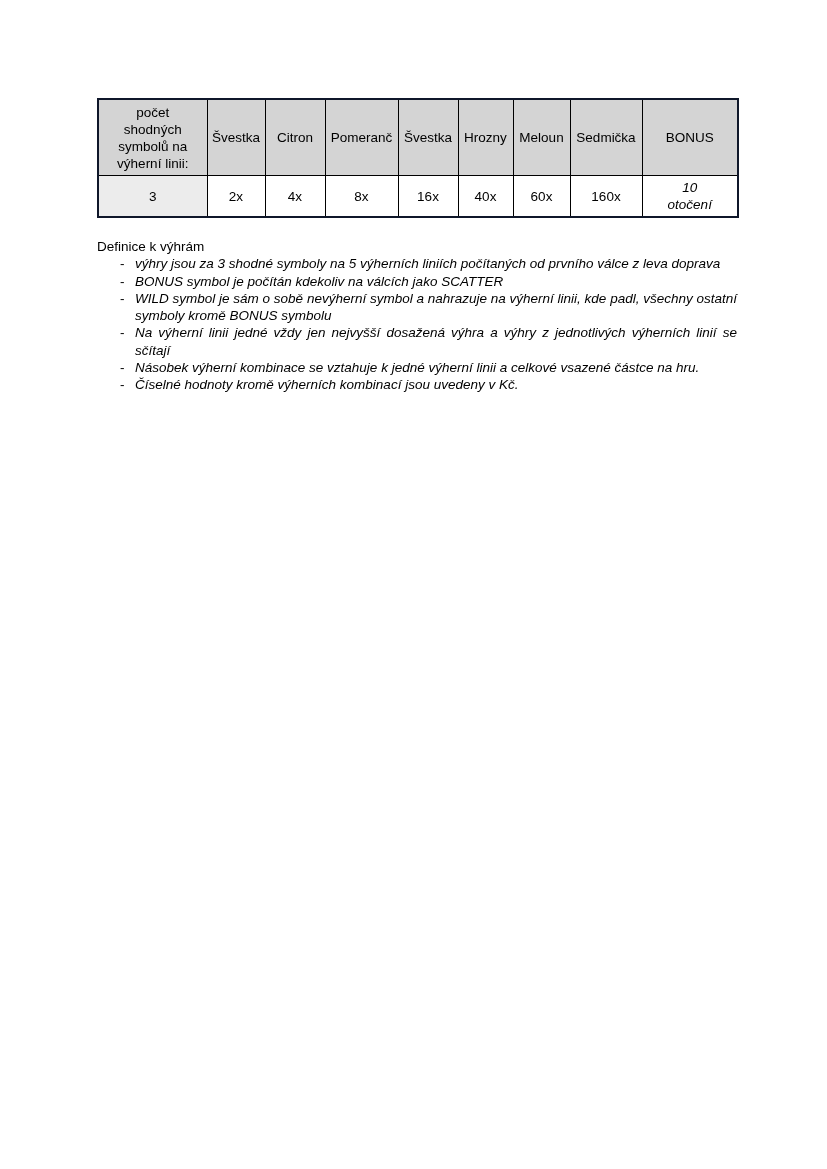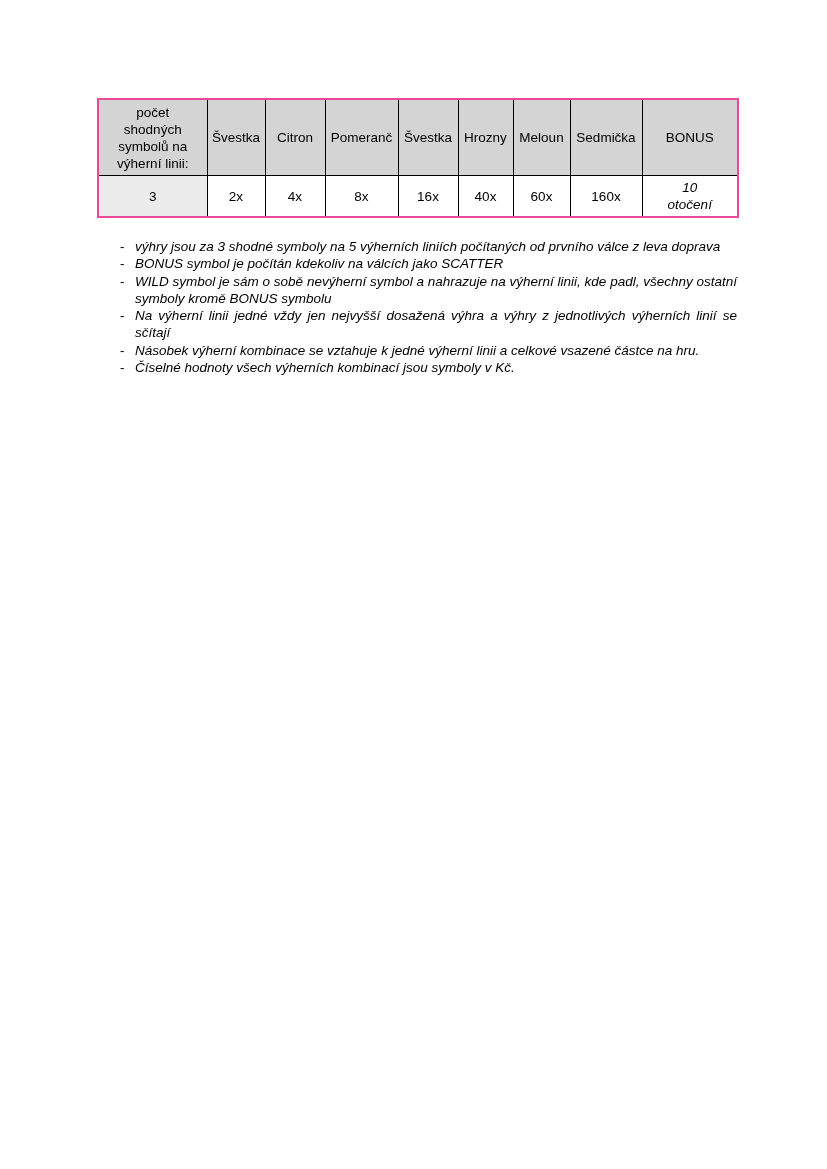--- a/index.html
+++ b/index.html
@@ -25,21 +25,21 @@
     margin: 0 0 21px 0;
     font-size: 14px;
     font-weight: bold;
     letter-spacing: 0.1px;
     white-space: nowrap;
   }
   table.payout {
     border-collapse: collapse;
     table-layout: fixed;
     width: 640px;
-    border: 2px solid #ec4899;
+    border: 2px solid #0f172a;
   }
   table.payout th,
   table.payout td {
     border: 1px solid #000000;
     text-align: center;
     vertical-align: middle;
     font-size: 13.5px;
     font-weight: normal;
     line-height: 17px;
     padding: 2px 2px;
@@ -127,20 +127,21 @@
         <td>16x</td>
         <td>40x</td>
         <td>60x</td>
         <td>160x</td>
         <td><span class="wrap-bonus">10 otočení</span></td>
       </tr>
     </tbody>
   </table>
 
   <div class="definitions">
+    <p class="definitions-heading">Definice k výhrám</p>
 
     <div class="def-item">
       <span class="marker">-</span>
       <span class="text">výhry jsou za 3 shodné symboly na 5 výherních liniích počítaných od prvního válce z leva doprava</span>
     </div>
     <div class="def-item">
       <span class="marker">-</span>
       <span class="text">BONUS symbol je počítán kdekoliv na válcích jako SCATTER</span>
     </div>
     <div class="def-item">
@@ -150,17 +151,17 @@
     <div class="def-item">
       <span class="marker">-</span>
       <span class="text">Na výherní linii jedné vždy jen nejvyšší dosažená výhra a výhry z jednotlivých výherních linií se sčítají</span>
     </div>
     <div class="def-item">
       <span class="marker">-</span>
       <span class="text">Násobek výherní kombinace se vztahuje k jedné výherní linii a celkové vsazené částce na hru.</span>
     </div>
     <div class="def-item">
       <span class="marker">-</span>
-      <span class="text">Číselné hodnoty všech výherních kombinací jsou symboly v Kč.</span>
+      <span class="text">Číselné hodnoty kromě výherních kombinací jsou uvedeny v Kč.</span>
     </div>
   </div>
 
 </div>
 
 </body></html>

